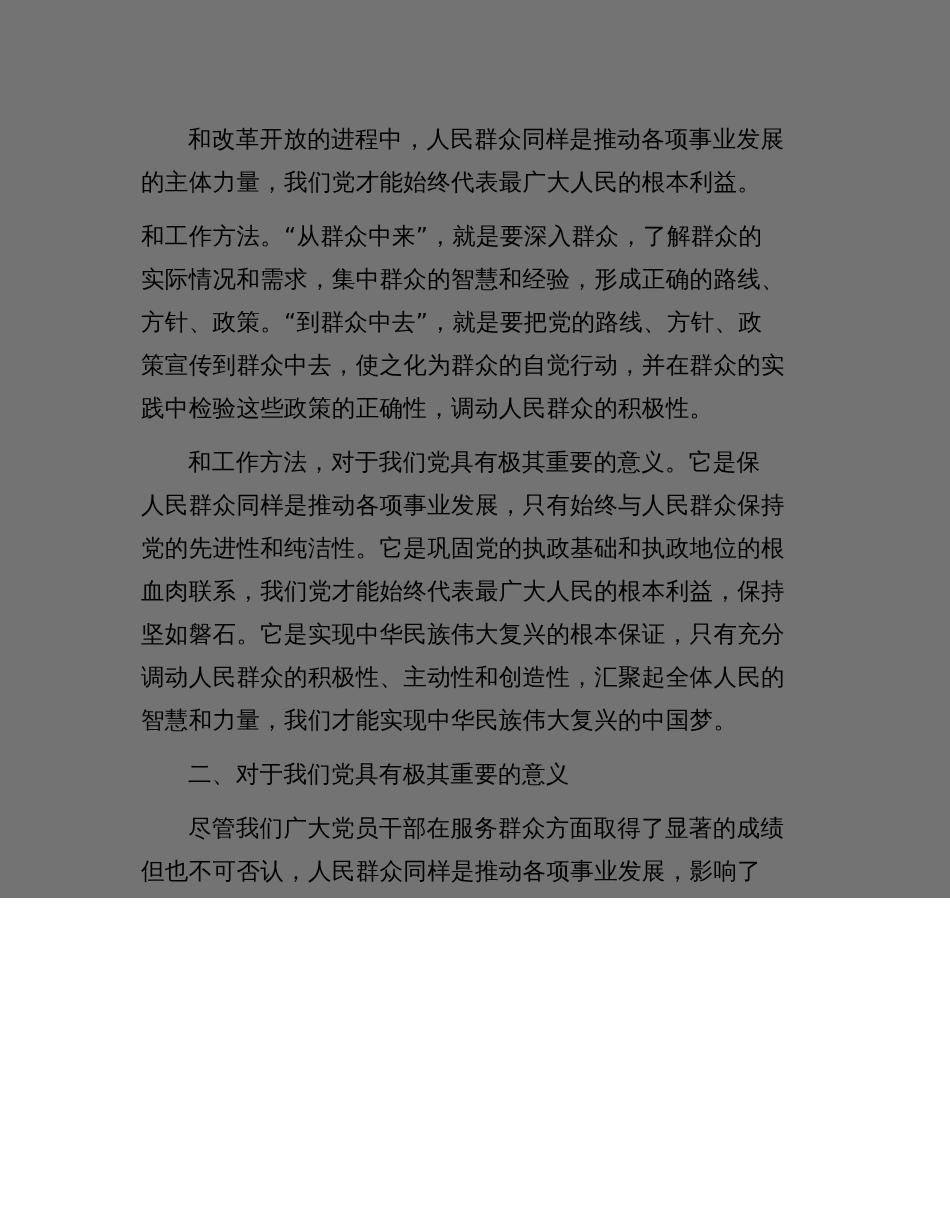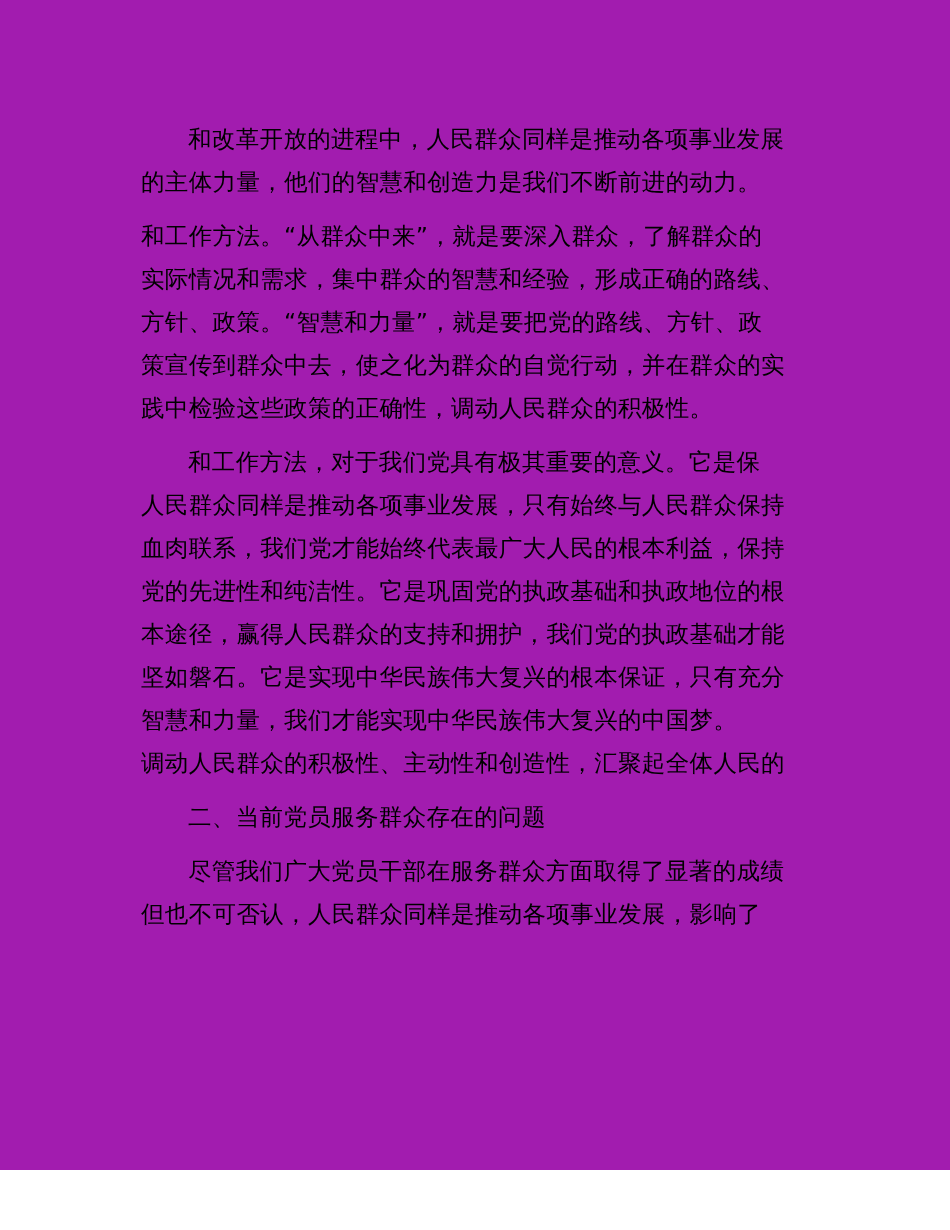--- a/index.html
+++ b/index.html
@@ -13,22 +13,22 @@
       position: relative;
       overflow: hidden;
       font-family: "DejaVu Sans", "Liberation Sans", sans-serif;
       color: #000000;
     }
     .page {
       position: absolute;
       left: 0;
       top: 0;
       width: 950px;
-      height: 1170px;
-      background: #a21caf;
+      height: 898px;
+      background: #737373;
     }
     .content {
       position: absolute;
       left: 141px;
       top: 118px;
       width: 680px;
     }
     .para {
       margin: 0 0 11px 0;
     }
@@ -45,44 +45,43 @@
     }
   </style>
 </head>
 <body>
 
 <div class="page">
   <div class="content">
 
     <div class="para">
       <span class="line indent">和改革开放的进程中，人民群众同样是推动各项事业发展</span>
-      <span class="line">的主体力量，他们的智慧和创造力是我们不断前进的动力。</span>
+      <span class="line">的主体力量，我们党才能始终代表最广大人民的根本利益。</span>
     </div>
 
     <div class="para">
       <span class="line">和工作方法。“从群众中来”，就是要深入群众，了解群众的</span>
       <span class="line">实际情况和需求，集中群众的智慧和经验，形成正确的路线、</span>
-      <span class="line">方针、政策。“智慧和力量”，就是要把党的路线、方针、政</span>
+      <span class="line">方针、政策。“到群众中去”，就是要把党的路线、方针、政</span>
       <span class="line">策宣传到群众中去，使之化为群众的自觉行动，并在群众的实</span>
       <span class="line">践中检验这些政策的正确性，调动人民群众的积极性。</span>
     </div>
 
     <div class="para">
       <span class="line indent">和工作方法，对于我们党具有极其重要的意义。它是保</span>
       <span class="line">人民群众同样是推动各项事业发展，只有始终与人民群众保持</span>
+      <span class="line">党的先进性和纯洁性。它是巩固党的执政基础和执政地位的根</span>
       <span class="line">血肉联系，我们党才能始终代表最广大人民的根本利益，保持</span>
-      <span class="line">党的先进性和纯洁性。它是巩固党的执政基础和执政地位的根</span>
-      <span class="line">本途径，赢得人民群众的支持和拥护，我们党的执政基础才能</span>
       <span class="line">坚如磐石。它是实现中华民族伟大复兴的根本保证，只有充分</span>
+      <span class="line">调动人民群众的积极性、主动性和创造性，汇聚起全体人民的</span>
       <span class="line">智慧和力量，我们才能实现中华民族伟大复兴的中国梦。</span>
-      <span class="line">调动人民群众的积极性、主动性和创造性，汇聚起全体人民的</span>
     </div>
 
     <div class="para">
-      <span class="line indent">二、当前党员服务群众存在的问题</span>
+      <span class="line indent">二、对于我们党具有极其重要的意义</span>
     </div>
 
     <div class="para">
       <span class="line indent">尽管我们广大党员干部在服务群众方面取得了显著的成绩</span>
       <span class="line">但也不可否认，人民群众同样是推动各项事业发展，影响了</span>
     </div>
 
   </div>
 </div>
 

